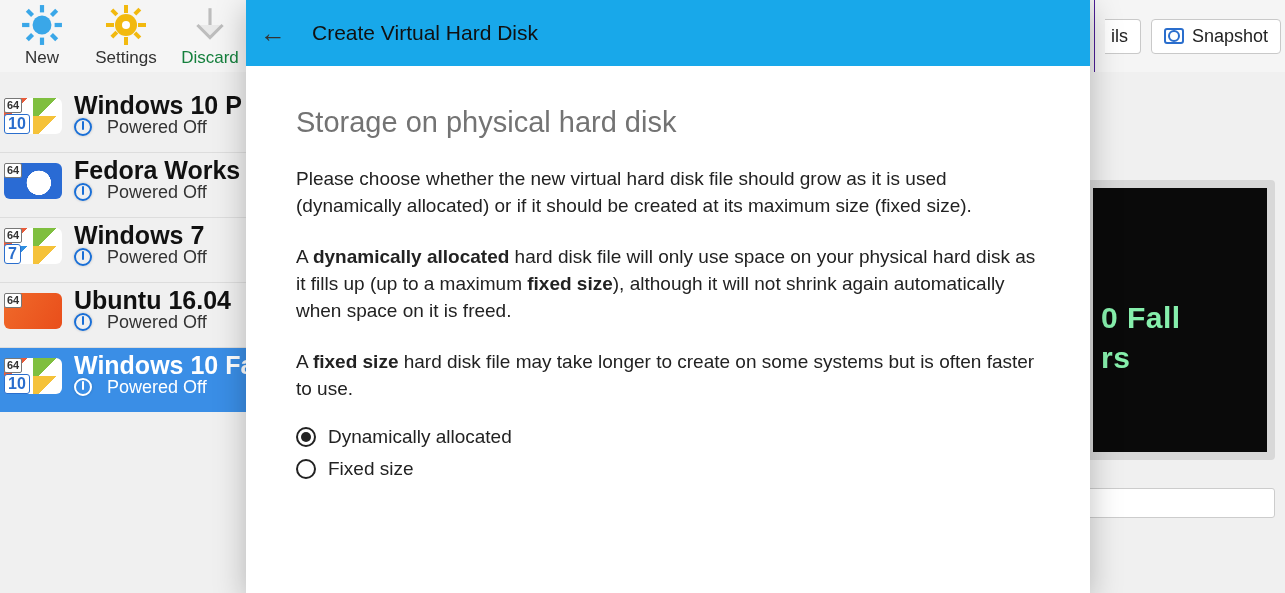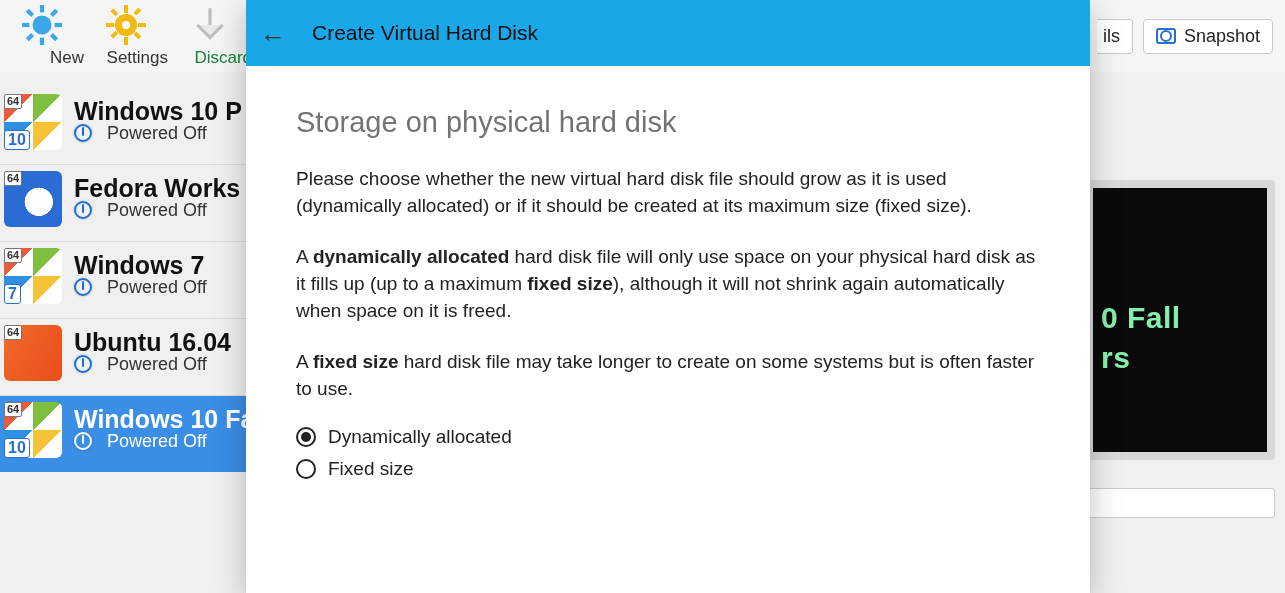--- a/index.html
+++ b/index.html
@@ -1,32 +1,32 @@
 <!DOCTYPE html>
 <html><head>
 <meta charset="utf-8">
 <style>
   * { box-sizing: border-box; }
   html,body { margin:0; padding:0; font-family: "Segoe UI", Arial, sans-serif; font-size:16px; color:#222; background:#fff;}
   #stage { position:relative; width:1285px; height:593px; overflow:hidden; background:#f0f0f0;}
 
   
   .toolbar { position:absolute; left:0; top:0; height:72px; width:260px; background:#f5f5f5; display:flex; align-items:flex-end;}
-  .tbtn { width:84px; text-align:right; font-size:17px; color:#333; padding-bottom:4px;}
+  .tbtn { width:84px; text-align:center; font-size:17px; color:#333; padding-bottom:4px;}
   .tbtn.disabled { color:#15803d;}
   .tbtn .ic { height:46px; display:flex; align-items:center; justify-content:center;}
   .gear { width:40px; height:40px; position:relative;}
   .sun { width:42px; height:42px;}
   .darr { width:42px; height:42px;}
 
   
   .vmlist { position:absolute; left:0; top:88px; width:260px; }
   .vm { display:flex; align-items:center; padding:6px 6px 14px 4px; border-top:1px solid #ddd; cursor:default;}
   .vm.first{border-top:none;}
-  .vm .thumb { width:58px; height:56px; margin-right:12px; position:relative; flex:0 0 58px;}
+  .vm .thumb { width:58px; height:36px; margin-right:12px; position:relative; flex:0 0 58px;}
   .vm .thumb .badge64{ position:absolute; left:0; top:0; background:#fff; border:1px solid #777; border-radius:2px; font-size:11px; font-weight:bold; padding:0 2px; line-height:13px; color:#333; z-index:3;}
   .vm .thumb .badgeN { position:absolute; left:0; bottom:0; background:#fff; border:1px solid #2a6ecd; color:#2a6ecd; font-size:16px; font-weight:bold; padding:0 3px; border-radius:3px; z-index:3;}
   .vm .thumb .os { position:absolute; inset:0; border-radius:6px; overflow:hidden;}
   .vm .txt .name{ font-size:25px; font-weight:bold; color:#111; line-height:22px; white-space:nowrap;}
   .vm .txt .state{ font-size:18px; color:#333; display:flex; align-items:center; gap:15px; line-height:22px;}
   .vm.sel { background:#3a8ee6;}
   .vm.sel .name, .vm.sel .state { color:#fff;}
   .pwr { width:18px; height:18px; border-radius:50%; border:2px solid #1a6fd6; display:inline-flex; align-items:center; justify-content:center; box-shadow:0 0 3px rgba(0,0,0,.2);}
   .pwr::before{content:""; width:2px; height:9px; background:#1a6fd6; border-radius:1px; transform:translateY(-2px);}
   .vm.sel .pwr{ border-color:#fff;}
@@ -35,21 +35,21 @@
   .os.win { background:
      linear-gradient(135deg,#e85c3a 0 50%, transparent 0) top left/50% 50% no-repeat,
      linear-gradient(135deg,#7fbf3f 0 50%, transparent 0) top right/50% 50% no-repeat,
      linear-gradient(135deg,#2f8fe0 0 50%, transparent 0) bottom left/50% 50% no-repeat,
      linear-gradient(135deg,#f5c23a 0 50%, transparent 0) bottom right/50% 50% no-repeat,
      #fff;}
   .os.fed { background: radial-gradient(circle at 60% 55%, #fff 0 30%, #2a6bd4 31% 100%);}
   .os.ubu { background: linear-gradient(120deg,#f06a2a,#e94e1b);}
 
   
-  .rightbar { position:absolute; right:0; top:0; height:72px; display:flex; align-items:center; padding-right:12px; background:#f5f5f5; border-left:1px solid #4c1d95;margin-left:32px;}
+  .rightbar { position:absolute; right:0; top:0; height:72px; display:flex; align-items:center; padding-right:4px; background:#f5f5f5; border-left:1px solid #4c1d95;margin-left:32px;}
   .rtab { display:flex; align-items:center; gap:8px; padding:6px 12px; border:1px solid #c9c9c9; background:#fff; border-radius:4px; margin-left:10px; font-size:18px;}
   .rtab .ricon{ width:20px; height:16px; border:2px solid #2a6ecd; border-radius:3px; display:inline-flex; align-items:center; justify-content:center;}
   .rtab .ricon::before{content:""; width:8px; height:8px; border-radius:50%; border:2px solid #2a6ecd;}
   .rtab.partial{ border-left:none; border-radius:0 4px 4px 0; padding-left:6px;}
 
   .preview { position:absolute; right:10px; top:180px; width:190px; height:280px; background:#0a0a0a; border:8px solid #d8d8d8; border-radius:4px; color:#86efac; font-size:30px; font-weight:bold; padding:110px 8px 0 8px; line-height:40px; letter-spacing:.5px;}
 
   .strip { position:absolute; right:10px; top:488px; width:190px; height:30px; border:1px solid #ccc; background:#fff; border-radius:3px;}
 
   

